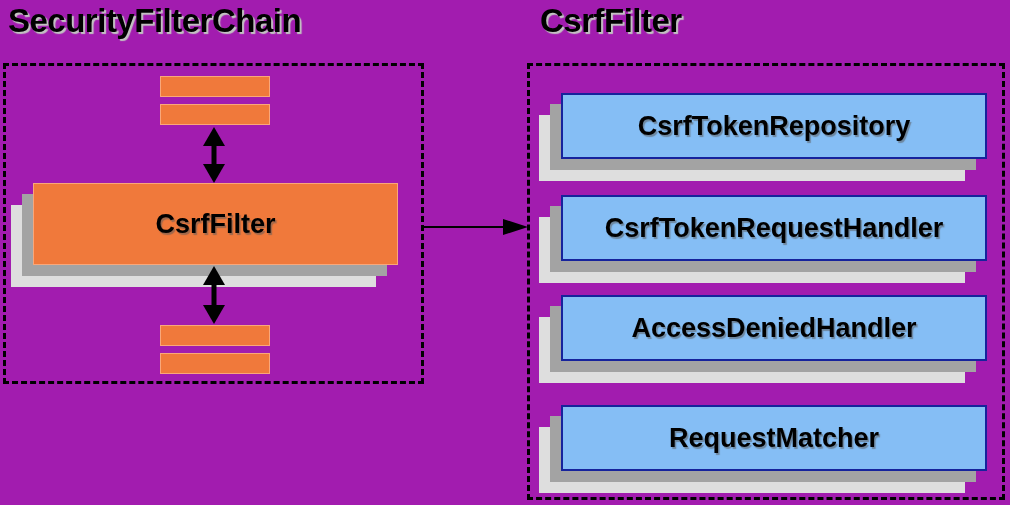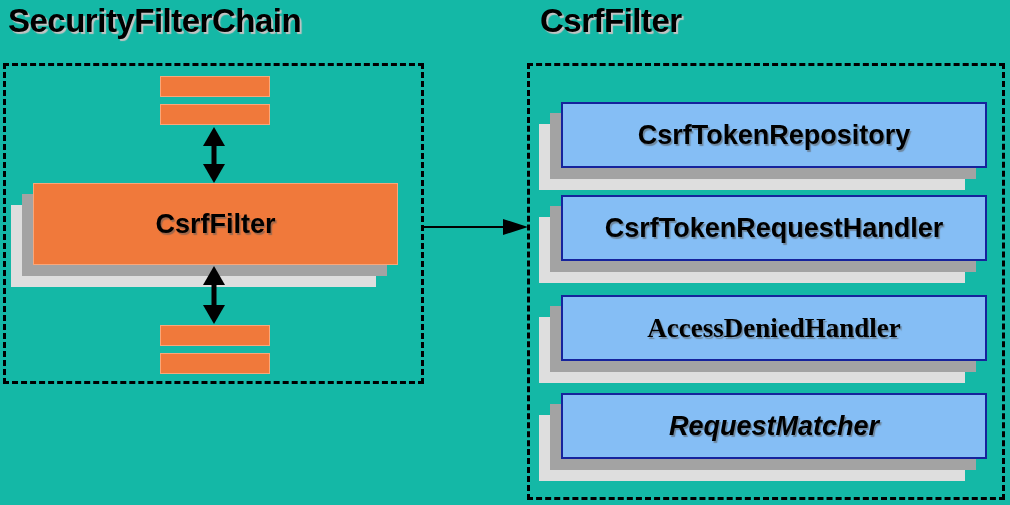--- a/index.html
+++ b/index.html
@@ -5,21 +5,21 @@
   html, body {
     margin: 0;
     padding: 0;
     background: #ffffff;
     font-family: "Liberation Sans", "DejaVu Sans", sans-serif;
   }
   #stage {
     position: relative;
     width: 1010px;
     height: 505px;
-    background: #14b8a6;
+    background: #a21caf;
     overflow: hidden;
   }
   .abs { position: absolute; }
 
   .panel-title {
     position: absolute;
     top: 2px;
     font-size: 33px;
     font-weight: bold;
     color: #000;
@@ -72,24 +72,24 @@
     height: 66px;
     background: var(--blue-fill, #85BEF5);
     border: 2px solid var(--blue-border, #16239C);
     box-sizing: border-box;
     display: flex;
     align-items: center;
     justify-content: center;
     box-shadow: -11px 11px 0 var(--shadow-dark, #A3A3A3),
                 -22px 22px 0 var(--shadow-light, #DEDEDE);
   }
-  #blue-box-0 { top: 93px; margin-top: 9px; }
+  #blue-box-0 { top: 93px; }
   #blue-box-1 { top: 195px; justify-content: center; }
-  #blue-box-2 { top: 295px; font-family: Liberation Serif, serif; }
-  #blue-box-3 { top: 393px; font-style: italic; }
+  #blue-box-2 { top: 295px; }
+  #blue-box-3 { top: 405px; }
 
   .box-label {
     font-size: 27px;
     font-weight: bold;
     color: #000;
     text-shadow: 1.5px 1.5px 1px rgba(90,90,90,0.55);
     white-space: nowrap;
   }
 
   svg { display: block; }

